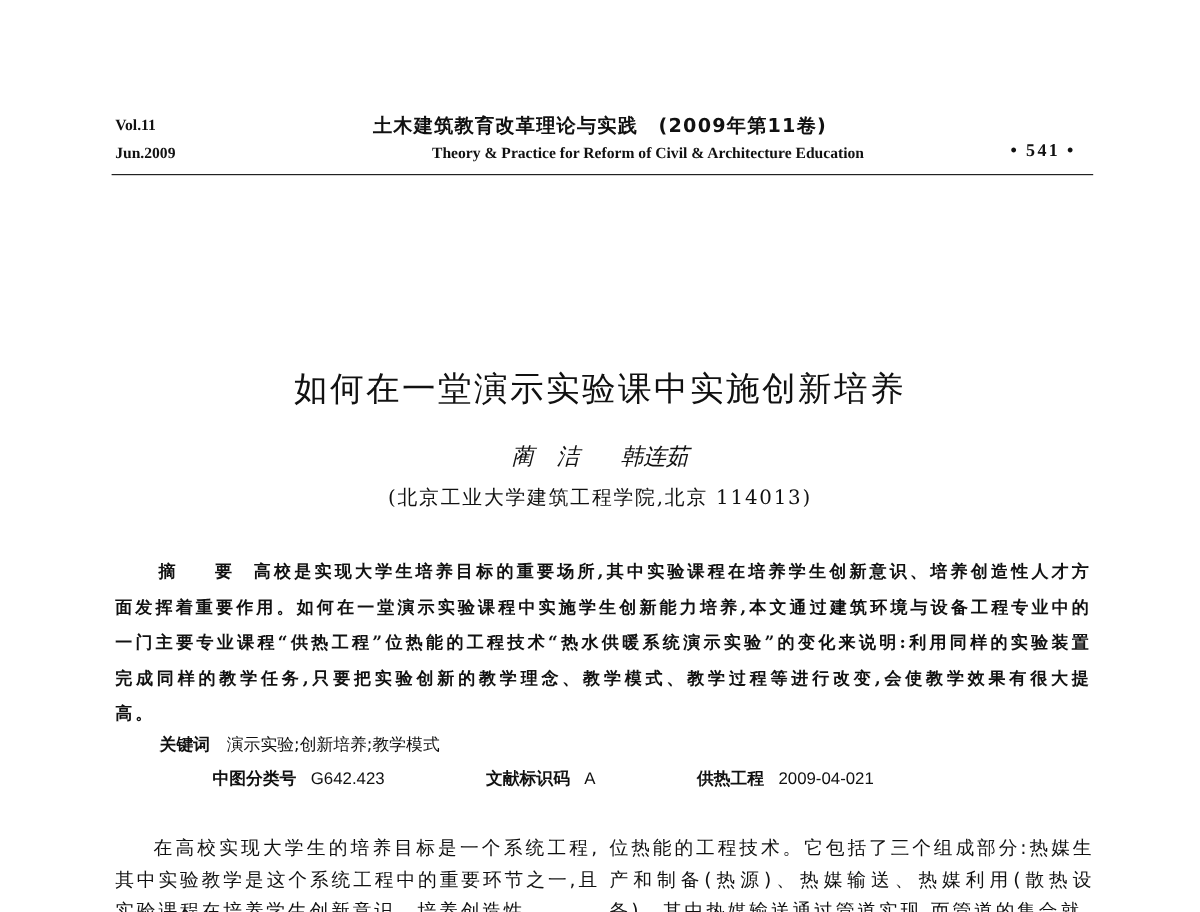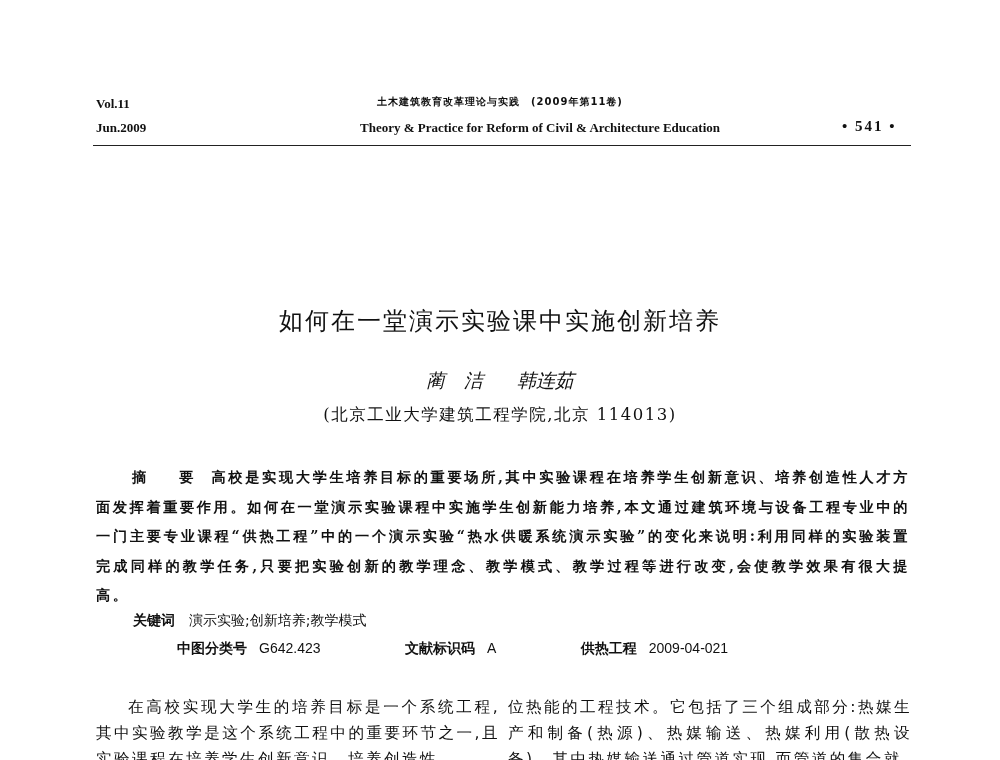--- a/index.html
+++ b/index.html
@@ -4,27 +4,27 @@
 <style>
   html, body { margin:0; padding:0; }
   body {
     width:1000px; height:760px; overflow:hidden; background:#ffffff;
     color:#111; position:relative;
     font-family: "DejaVu Serif", "Liberation Serif", serif;
   }
   .hdr { position:absolute; font-family:"Liberation Serif", serif; font-weight:bold; color:#111;text-align:right; }
   #vol { left:96px; top:96px; font-size:13px; }
   #date { left:96px; top:120px; font-size:13px; }
-  #cn-journal { left:0; width:1000px; text-align:center; top:95px; font-size:10px; letter-spacing:1px; font-family:"DejaVu Sans", sans-serif; }
+  #cn-journal { left:0; width:1000px; text-align:center; top:95px; font-size:16px; letter-spacing:1px; font-family:"DejaVu Sans", sans-serif; }
   #en-journal { left:0; width:1000px; text-align:center; top:120px; font-size:13px;padding-left:40px; }
   #pageno { left:842px; top:118px; font-size:15px; letter-spacing:2px; }
   #rule { position:absolute; left:93px; top:145px; width:818px; height:0; border-top:1.6px solid #222; }
 
   #title { position:absolute; left:0; width:1000px; text-align:center; top:305px;
-    font-family:"DejaVu Sans", sans-serif; font-size:24px; letter-spacing:2px; color:#111; }
+    font-family:"DejaVu Sans", sans-serif; font-size:28px; letter-spacing:2px; color:#111; }
   #authors { position:absolute; left:0; width:1000px; text-align:center; top:368px;
     font-size:19px; word-spacing:0; }
   #authors span { margin:0 14px;font-style:italic; }
   #affil { position:absolute; left:0; width:1000px; text-align:center; top:404px; font-size:16.5px; letter-spacing:1.5px; }
 
   #abstract { position:absolute; left:96px; width:814px; top:463px; font-size:14.2px; line-height:29.6px;
     letter-spacing:2.6px; text-align:justify; text-indent:36px; font-weight:bold; }
   #abstract .lbl { font-weight:bold; letter-spacing:14px; margin-right:4px; }
 
   .meta { position:absolute; left:133px; font-size:14px; font-family:"DejaVu Sans", sans-serif; }
@@ -49,21 +49,21 @@
 <div class="hdr" id="pageno">• 541 •</div>
 <div id="rule"></div>
 
 <div id="title">如何在一堂演示实验课中实施创新培养</div>
 <div id="authors">
   <span>蔺　洁</span>
   <span>韩连茹</span>
 </div>
 <div id="affil">(北京工业大学建筑工程学院,北京 114013)</div>
 
-<div id="abstract"><span class="lbl">摘 要</span><span>高校是实现大学生培养目标的重要场所,其中实验课程在培养学生创新意识、培养创造性人才方面发挥着重要作用。如何在一堂演示实验课程中实施学生创新能力培养,本文通过建筑环境与设备工程专业中的一门主要专业课程“供热工程”中的一个演示实验“热水供暖系统演示实验”的变化来说明:利用同样的实验装置完成同样的教学任务,只要把实验创新的教学理念、教学模式、教学过程等进行改变,会使教学效果有很大提高。</span></div>
+<div id="abstract"><span class="lbl">摘 要</span><span>高校是实现大学生培养目标的重要场所,其中实验课程在培养学生创新意识、培养创造性人才方面发挥着重要作用。如何在一堂演示实验课程中实施学生创新能力培养,本文通过建筑环境与设备工程专业中的一门主要专业课程“供热工程”位热能的工程技术“热水供暖系统演示实验”的变化来说明:利用同样的实验装置完成同样的教学任务,只要把实验创新的教学理念、教学模式、教学过程等进行改变,会使教学效果有很大提高。</span></div>
 
 <div class="meta" id="kw">
   <span class="lbl">关键词</span><span>演示实验;创新培养;教学模式</span>
 </div>
 <div class="meta" id="cls">
   <span class="lbl">中图分类号</span><span class="val">G642.423</span>
   <span class="lbl">文献标识码</span><span class="val">A</span>
   <span class="lbl">供热工程</span><span class="val" style="margin-right:0">2009-04-021</span>
 </div>
 

